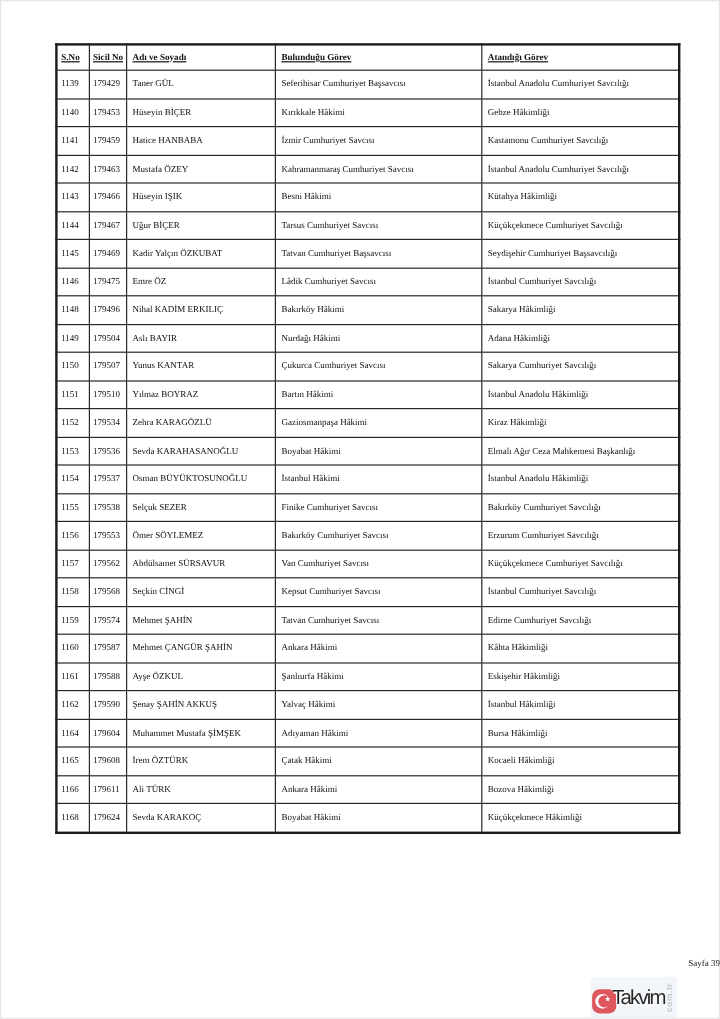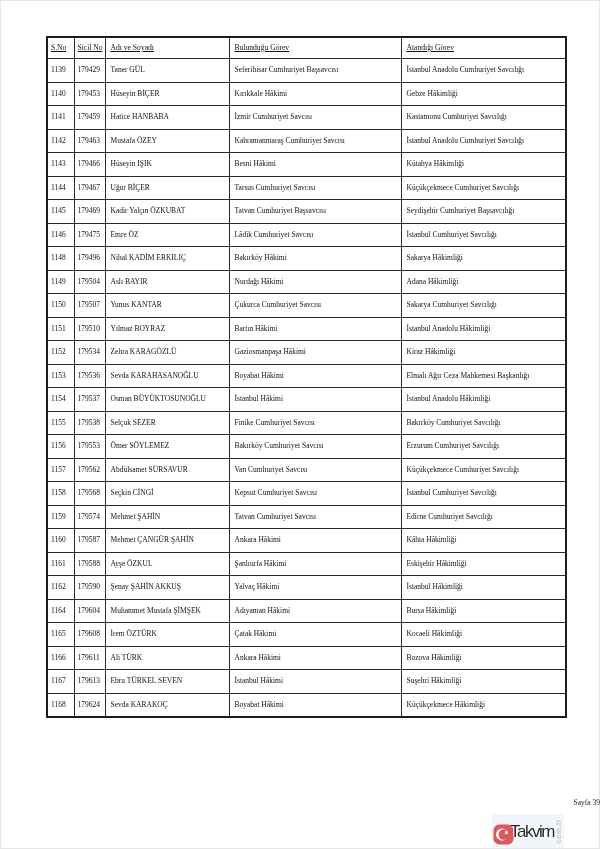--- a/index.html
+++ b/index.html
@@ -36,21 +36,21 @@
   table.appointments td {
     border: 1px solid #2a2a2a;
     padding: 0 2px 0 3px;
     vertical-align: middle;
     text-align: left;
     overflow: hidden;
     white-space: nowrap;
   }
   table.appointments th {
     height: 20px;
-    font-weight: normal;
+    font-weight: bold;
     text-decoration: underline;
     font-size: 7.6px;
   }
   table.appointments td { height: 22.5px; }
   table.appointments td:nth-child(3),
   table.appointments td:nth-child(4),
   table.appointments td:nth-child(5),
   table.appointments th:nth-child(3),
   table.appointments th:nth-child(4),
   table.appointments th:nth-child(5) { padding-left: 5px; }
@@ -299,27 +299,20 @@
           <td>Kocaeli Hâkimliği</td>
         </tr>
         <tr>
           <td>1166</td>
           <td>179611</td>
           <td>Ali TÜRK</td>
           <td>Ankara Hâkimi</td>
           <td>Bozova Hâkimliği</td>
         </tr>
         <tr>
-          <td>1167</td>
-          <td>179613</td>
-          <td>Ebru TÜRKEL SEVEN</td>
-          <td>İstanbul Hâkimi</td>
-          <td>Suşehri Hâkimliği</td>
-        </tr>
-        <tr>
           <td>1168</td>
           <td>179624</td>
           <td>Sevda KARAKOÇ</td>
           <td>Boyabat Hâkimi</td>
           <td>Küçükçekmece Hâkimliği</td>
         </tr>
       </tbody>
   </table>
 
   <div class="footer-pageno">Sayfa 39</div>

